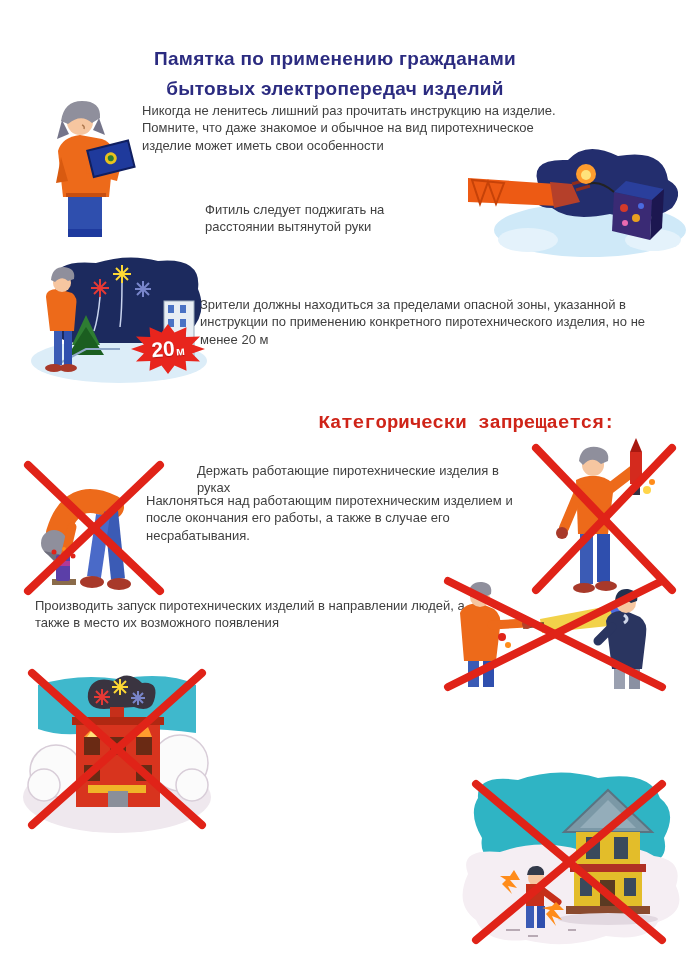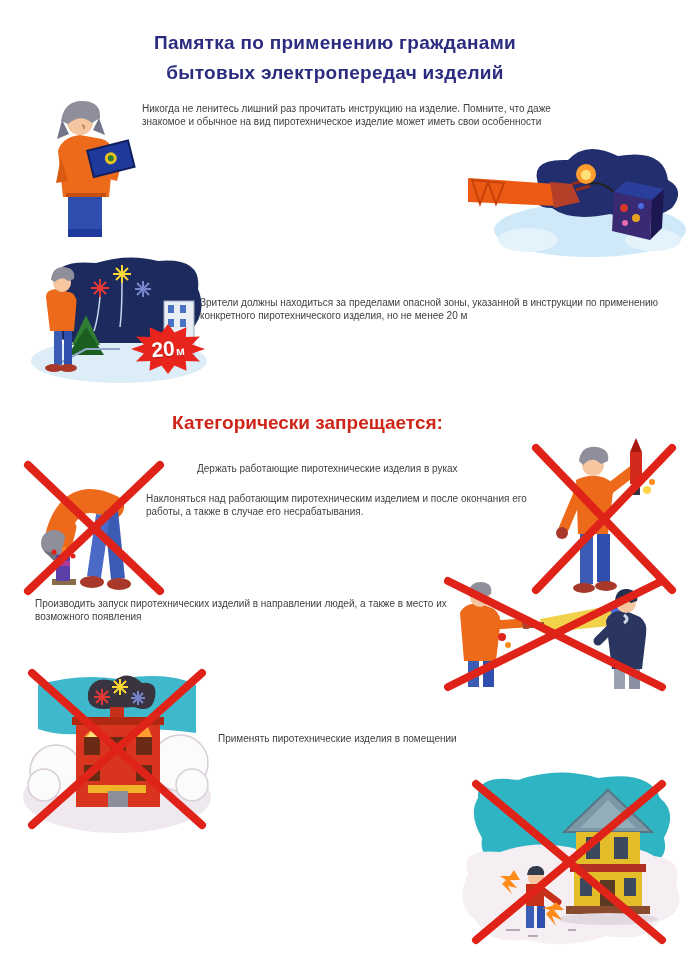--- a/index.html
+++ b/index.html
@@ -2,28 +2,28 @@
 <html lang="ru"><head>
 <meta charset="utf-8">
 <style>
   html,body{margin:0;padding:0;background:#ffffff;}
   .page{
     position:relative;width:700px;height:955px;background:#ffffff;
     font-family:"Liberation Sans",sans-serif;overflow:hidden;
   }
   .title-line{
     position:absolute;left:0;width:670px;text-align:center;
-    font-size:19px;font-weight:bold;color:#2b2b80;letter-spacing:.3px;
+    font-size:19px;font-weight:bold;color:#2b2b80;letter-spacing:.3px;margin-top:16px;
   }
   .para{
-    position:absolute;font-size:10px;line-height:1.34;color:#3f3f3f;
+    position:absolute;font-size:13px;line-height:1.34;color:#3f3f3f;
   }
   .heading-red{
-    position:absolute;top:412px;left:0;width:615px;text-align:center;
-    font-size:19px;font-weight:bold;color:#cf2418;
+    position:absolute;top:412px;left:0;width:615px;text-align:right;
+    font-size:19px;font-weight:bold;color:#cf2418;font-family:Liberation Mono, monospace;
   }
   .illo{position:absolute;}
   .illo svg{display:block;width:100%;height:100%;}
   .badge{
     position:absolute;left:104px;top:68px;width:80px;height:56px;
   }
   .badge-text{
     position:absolute;left:0;top:0;width:100%;height:100%;
     display:flex;align-items:center;justify-content:center;
     color:#ffffff;font-weight:bold;transform:rotate(-4deg);
@@ -56,20 +56,21 @@
       <path d="M43 24 Q46 20 52 21 M54 30 Q57 31 56 34" stroke="#b07a50" stroke-width="1.5" fill="none"></path>
       <path d="M33 26 Q36 6 54 6 Q73 6 72 23 L64 28 Q53 18 40 29 Z" fill="#8f8f9c"></path>
       <path d="M34 25 L29 44 L41 39 Z" fill="#75758a"></path>
       <path d="M71 23 L77 40 L65 35 Z" fill="#75758a"></path>
       <path d="M38 100 h40" stroke="#c64e10" stroke-width="4"></path>
     </svg>
   </div>
 
   <div class="para" style="left:142px;top:102px;width:415px">Никогда не ленитесь лишний раз прочитать инструкцию на изделие. Помните, что даже знакомое и обычное на вид пиротехническое изделие может иметь свои особенности</div>
 
+  <div class="para" style="left:205px;top:201px;width:245px">Фитиль следует поджигать на расстоянии вытянутой руки</div>
 
   <div class="illo" style="left:468px;top:128px;width:222px;height:132px">
     <svg viewBox="0 0 222 132">
       <ellipse cx="122" cy="102" rx="96" ry="27" fill="#cfe9f8"></ellipse>
       <ellipse cx="60" cy="112" rx="30" ry="12" fill="#e4f2fb"></ellipse>
       <ellipse cx="185" cy="112" rx="28" ry="11" fill="#e4f2fb"></ellipse>
       <path d="M72 60 Q58 30 100 32 Q118 12 150 28 Q196 20 200 52 Q218 62 204 80 Q182 96 142 86 Q102 94 84 80 Q60 80 72 60 Z" fill="#232e6e"></path>
       <g>
         <polygon points="146,64 184,72 182,112 144,103" fill="#3a2a74"></polygon>
         <polygon points="146,64 158,53 196,61 184,72" fill="#2a3f9c"></polygon>
@@ -275,21 +276,20 @@
       <polygon points="69,74 79,74 74,67" fill="#ffe27a"></polygon>
       <rect x="70" y="122" width="58" height="8" fill="#f0b428"></rect>
       <rect x="90" y="128" width="20" height="16" fill="#8a8f9a"></rect>
       <g stroke="#e02318" stroke-width="8" stroke-linecap="round">
         <line x1="14" y1="10" x2="184" y2="162"></line>
         <line x1="184" y1="10" x2="14" y2="162"></line>
       </g>
     </svg>
   </div>
 
-  <div class="para" style="left:218px;top:732px;width:340px">Применять пиротехнические изделия в помещении</div>
 
 
   <div class="illo" style="left:448px;top:752px;width:244px;height:202px">
     <svg viewBox="0 0 244 202">
       <path d="M30 46 Q28 22 70 28 Q110 14 150 26 Q202 18 212 46 Q230 60 216 86 Q222 110 196 112 L60 112 Q30 110 34 86 Q20 62 30 46 Z" fill="#2fb4c4"></path>
       <path d="M20 122 Q10 96 52 100 Q92 86 132 98 Q182 88 206 104 Q236 108 228 134 Q240 160 210 170 Q200 190 158 184 Q118 198 78 188 Q38 192 28 168 Q6 152 20 122 Z" fill="#f5eef3"></path>
       <polygon points="160,38 204,80 116,80" fill="#7b98a6" stroke="#5a7482" stroke-width="2"></polygon>
       <polygon points="160,48 188,76 132,76" fill="#94adba"></polygon>
       <rect x="128" y="80" width="64" height="34" fill="#e3bd2a"></rect>
       <rect x="122" y="112" width="76" height="8" fill="#b03024"></rect>

